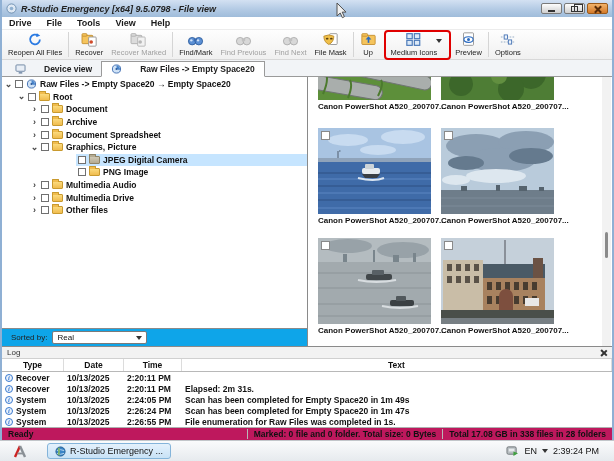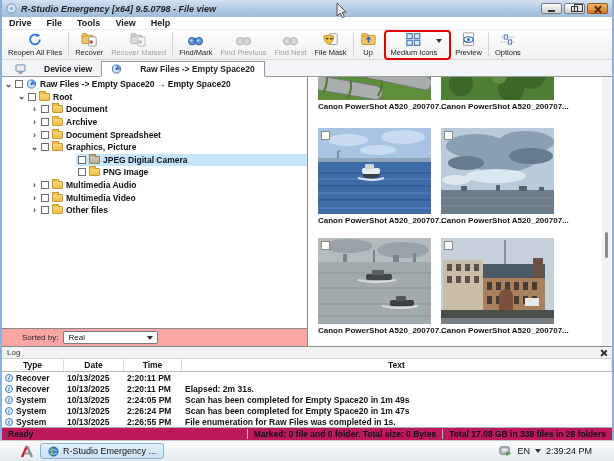--- a/index.html
+++ b/index.html
@@ -50,21 +50,21 @@
   .exp { width:9px; text-align:center; font-size:7px; color:#444; flex:0 0 9px; }
   .exp.open:before { content:"⌄"; font-size:9px; line-height:6px; }
   .exp.closed:before { content:"›"; font-size:9px; }
   .lvl0 { padding-left:2px; } .lvl1 { padding-left:15px; } .lvl2 { padding-left:28px; } .lvl3 { padding-left:65px;align-items:flex-end; }
   .cb { width:8px; height:8px; border:1px solid #707070; background:#fff; flex:0 0 8px; }
   .folder-ic { width:11px; height:8px; background:linear-gradient(#fbda7d,#f0bc4e); border:1px solid #c99a2e; border-radius:1px; position:relative; flex:0 0 11px; }
   .folder-ic:before { content:""; position:absolute; left:-1px; top:-3px; width:5px; height:2px; background:#f0bc4e; border:1px solid #c99a2e; border-bottom:none; border-radius:1px 1px 0 0; }
   .folder-ic.gray { background:linear-gradient(#cfc8b5,#b4ab92); border-color:#8f8468; }
   .folder-ic.gray:before { background:#b4ab92; border-color:#8f8468; }
 
-  .sortbar { height:17px; background:#fca5a5; display:flex; align-items:center; gap:5px; padding-left:20px; flex:0 0 17px; }
+  .sortbar { height:17px; background:#0ea5e9; display:flex; align-items:center; gap:5px; padding-left:9px; flex:0 0 17px; }
   .sortbar .slabel { font-size:8px; color:#222; }
   .sortsel { width:95px; height:13px; background:#fff; border:1px solid #7a7a7a; border-radius:2px; display:flex; align-items:center; justify-content:space-between; padding:0 4px; font-size:8px; color:#111; }
 
   .right-panel { flex:1 1 auto; position:relative; background:#fff; overflow:hidden; }
   .thumb-cell { position:absolute; width:113px; }
   .thumb-img { width:113px; display:block; border:0; }
   .thumb-cut { height:23px; overflow:hidden; position:relative; }
   .thumb-cut svg { margin-top:-63px; }
   .thumb-label { font-size:8px; font-weight:bold; color:#111; margin-top:2px; white-space:nowrap; }
   .thumb-cb { position:absolute; left:3px; top:3px; width:9px; height:9px; background:#fff; border:1px solid #8a8a8a; }
@@ -87,21 +87,21 @@
   .info-ic { width:8px; height:8px; border:1px solid #3a7ad0; border-radius:50%; color:#3a7ad0; font-size:6.5px; font-weight:bold; font-style:italic; display:flex; align-items:center; justify-content:center; flex:0 0 8px; background:#eaf2fc; }
   .info-ic:before { content:"i"; font-family:"Liberation Serif", serif; }
 
   
   .statusbar { flex:0 0 13px; background:#be185d; border-top:1px solid #b0b0b0; display:flex; align-items:center; font-size:8.5px; font-weight:bold; color:#111; }
   .statusbar .sseg { padding:0 6px; white-space:nowrap; }
   .statusbar .grow { flex:1 1 auto; }
   .ssep { width:1px; height:10px; background:#b8b8b8; }
 
   
-  .taskbar { position:absolute; left:0; bottom:0; width:614px; height:21px; background:linear-gradient(#fafbfc,#e6eaee); border-top:1px solid #c2c6ca; display:flex; align-items:center; padding:0 20px; gap:4px; }
+  .taskbar { position:absolute; left:0; bottom:0; width:614px; height:21px; background:linear-gradient(#fafbfc,#e6eaee); border-top:1px solid #c2c6ca; display:flex; align-items:center; padding:0 13px; gap:18px; }
   .task-button { display:flex; align-items:center; gap:4px; height:16px; padding:0 7px; background:linear-gradient(#e4f1fc,#c8e2f6); border:1px solid #84b4da; border-radius:3px; font-size:9px; color:#111; white-space:nowrap; }
   .tray { margin-left:auto; display:flex; align-items:center; gap:5px; }
   .tray .lang { font-size:9px; color:#111; }
   .tray .clock { font-size:9px; color:#111; margin-right:2px; }
 
   .cursor { position:absolute; left:336px; top:2px; z-index:50; pointer-events:none; }
 </style>
 </head>
 <body>
 
@@ -335,21 +335,21 @@
               <span class="cb"></span>
               <span class="folder-ic"></span>
               <span>Multimedia Audio</span>
             </div>
         </div>
         <div class="trow lvl2">
           <span class="exp closed"></span>
           <div class="inner">
               <span class="cb"></span>
               <span class="folder-ic"></span>
-              <span>Multimedia Video</span>
+              <span>Multimedia Drive</span>
             </div>
         </div>
         <div class="trow lvl2">
           <span class="exp closed"></span>
           <div class="inner">
               <span class="cb"></span>
               <span class="folder-ic"></span>
               <span>Other files</span>
             </div>
         </div>

